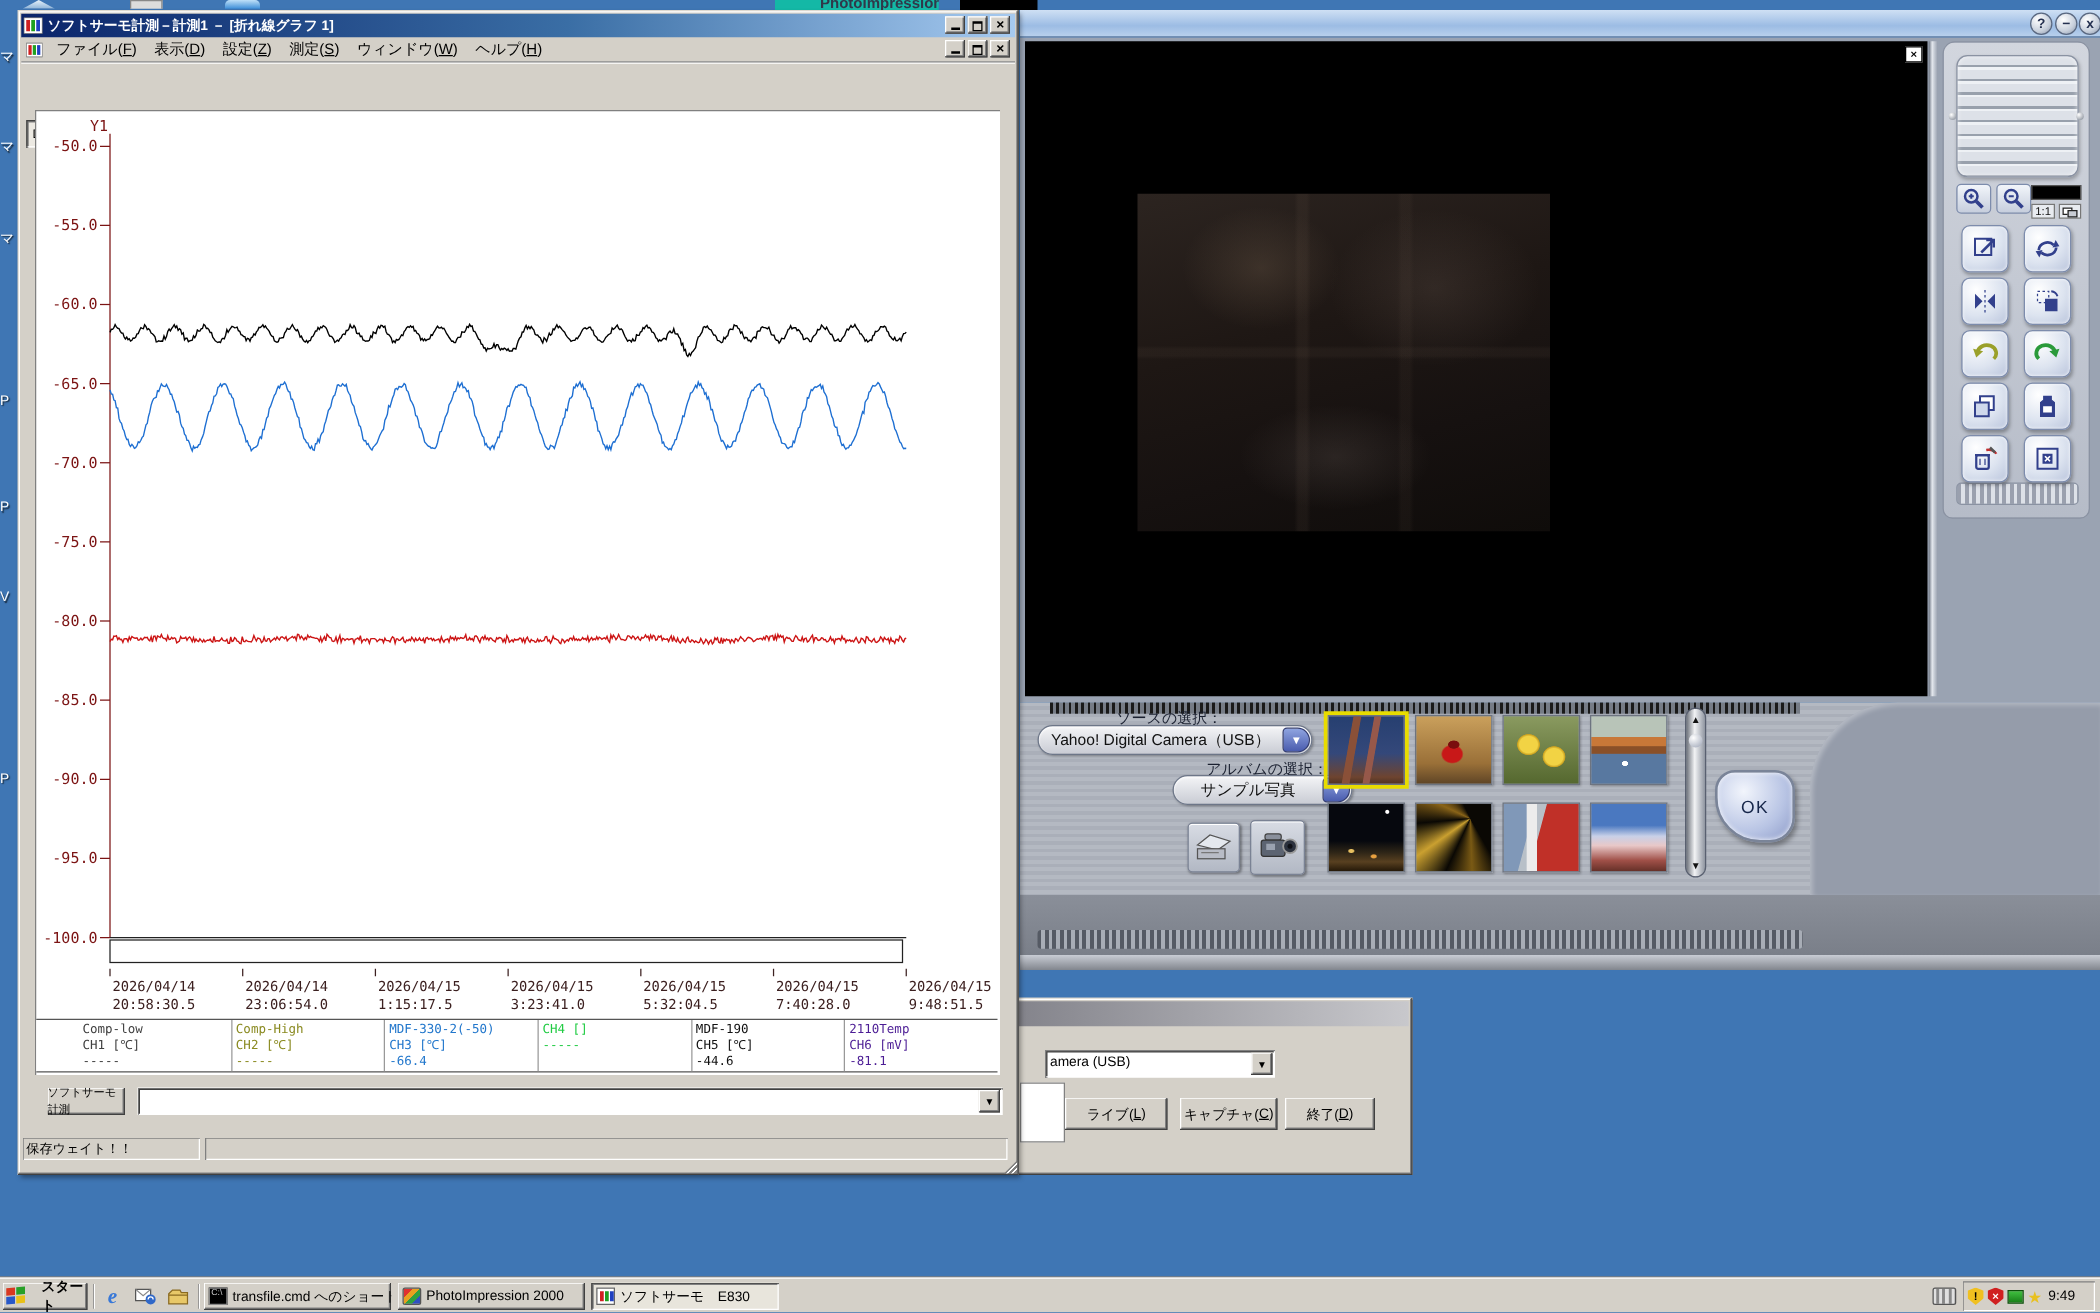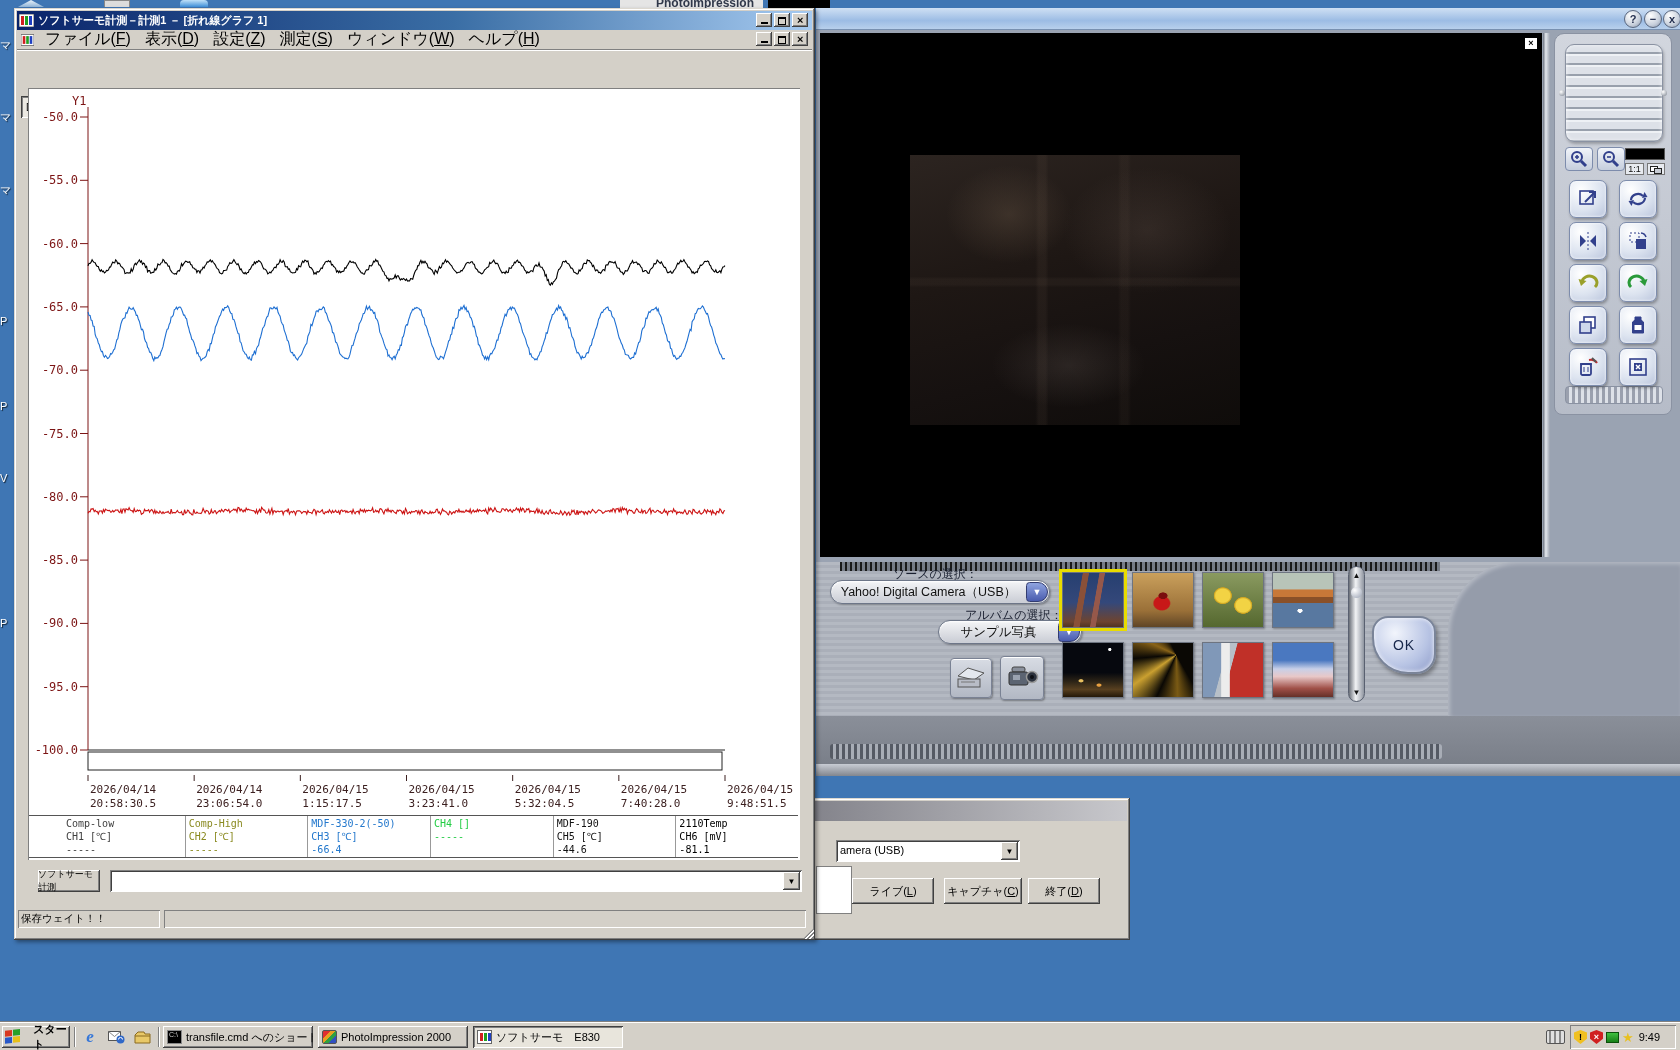--- a/index.html
+++ b/index.html
@@ -22,21 +22,21 @@
   
   #thermo-win{left:14px;top:8px;width:801px;height:932px;background:#d4d0c8;box-shadow:inset -1px -1px 0 #404040,inset 1px 1px 0 #dcd8d0,inset -2px -2px 0 #808080,inset 2px 2px 0 #fff,2px 2px 4px rgba(0,0,0,.4);z-index:30;}
   #tw-titlebar{left:3px;top:3px;width:795px;height:19px;background:linear-gradient(90deg,#0a246a,#3a6ea5 55%,#a6caf0);display:flex;align-items:center;padding:0 2px;}
   #tw-title{color:#fff;font-size:11px;font-weight:bold;margin-left:4px;white-space:nowrap;overflow:hidden;}
   .wbtn{width:16px;height:14px;background:#d4d0c8;box-shadow:inset -1px -1px 0 #404040,inset 1px 1px 0 #fff,inset -2px -2px 0 #808080;display:flex;align-items:flex-end;justify-content:center;}
   .wbtn .g-min{width:7px;height:2px;background:#000;margin-bottom:3px;}
   .wbtn .g-max{width:8px;height:8px;border:1px solid #000;border-top:2px solid #000;margin-bottom:2px;}
   .wbtn .g-close{font-size:11px;line-height:13px;font-weight:bold;color:#000;margin-bottom:0;}
   .btn-row{position:absolute;right:4px;top:2px;display:flex;gap:2px;}
   #tw-menubar{left:3px;top:22px;width:795px;height:19px;background:#d4d0c8;display:flex;align-items:center;}
-  .menu-item{font-size:16px;color:#000;padding:2px 7px;}
+  .menu-item{font-size:12px;color:#000;padding:2px 7px;}
   .menu-item u{text-decoration:underline;}
   #tw-toolbar{left:3px;top:41px;width:795px;height:37px;background:#d4d0c8;box-shadow:inset 0 1px 0 #808080,inset 0 2px 0 #fff;}
   .tb-btn{position:absolute;top:47px;width:23px;height:22px;font-size:10px;display:flex;align-items:center;justify-content:center;color:#000;}
   .tb-nav{position:absolute;top:45px;width:27px;height:26px;display:flex;flex-direction:column;align-items:center;justify-content:center;color:#000;font-size:13px;line-height:12px;font-weight:bold;}
   .tb-nav .row{letter-spacing:-2px;white-space:nowrap;}
   .tb-nav .stk{display:block;font-size:9px;line-height:8px;}
 
   #tw-client{left:14px;top:80px;width:772px;height:772px;background:#fff;box-shadow:inset 1px 1px 0 #808080,inset -1px -1px 0 #fff;}
   #chart-svg{position:absolute;left:0;top:0;}
   #legend{position:absolute;left:1px;top:727px;width:769px;height:43px;display:flex;border-top:1px solid #555;border-bottom:1px solid #555;background:#fff;}
@@ -46,21 +46,21 @@
 
   #alarm-reset{left:24px;top:862px;width:62px;height:22px;font-size:9px;display:flex;align-items:center;justify-content:center;}
   #alarm-combo{left:96px;top:862px;width:692px;height:22px;}
   #alarm-combo .val{position:absolute;left:4px;top:4px;font-size:11px;color:#000;}
   .combo-arrow{position:absolute;right:2px;top:2px;width:17px;height:18px;background:#d4d0c8;box-shadow:inset -1px -1px 0 #404040,inset 1px 1px 0 #fff,inset -2px -2px 0 #808080;font-size:8px;display:flex;align-items:center;justify-content:center;color:#000;}
   #status1{left:4px;top:902px;width:142px;height:18px;font-size:10.5px;display:flex;align-items:center;padding-left:3px;color:#000;}
   #status2{left:150px;top:902px;width:642px;height:18px;}
   #tw-grip{left:789px;top:920px;width:11px;height:11px;background:repeating-linear-gradient(135deg,#fff 0 1px,#808080 1px 3px);clip-path:polygon(100% 0,100% 100%,0 100%);}
 
   
-  #pi-titlefrag{left:620px;top:0;width:143px;height:8px;background:#e5e5e5;overflow:hidden;}
+  #pi-titlefrag{left:620px;top:0;width:131px;height:8px;background:#14b8a6;overflow:hidden;}
   #pi-titlefrag span{position:relative;top:-7px;font-size:12px;font-weight:bold;color:#30384a;left:36px;}
   #pi-blackbar{left:768px;top:0;width:62px;height:8px;background:#000;}
   #pi-topstrip{left:816px;top:8px;width:864px;height:22px;background:linear-gradient(180deg,#cfe0f4,#9cbce4 60%,#b8d0ec);border-bottom:1px solid #7890b0;z-index:5;}
   .pi-round{position:absolute;top:1px;width:18px;height:18px;border-radius:50%;background:radial-gradient(circle at 35% 30%,#ffffff,#c8d0dc 60%,#8894a8);border:1px solid #5a6880;color:#243050;font-size:11px;font-weight:bold;display:flex;align-items:center;justify-content:center;}
   #pi-body{left:816px;top:30px;width:864px;height:532px;background:#9aa3b2;z-index:4;}
   #pi-viewer{left:820px;top:33px;width:722px;height:524px;background:#000;z-index:5;}
   #pi-photo{left:910px;top:155px;width:330px;height:270px;z-index:6;background:
     radial-gradient(90px 70px at 30% 22%,rgba(150,125,100,.22),transparent 70%),
     radial-gradient(120px 90px at 72% 28%,rgba(140,120,110,.18),transparent 70%),
     radial-gradient(110px 60px at 48% 78%,rgba(165,150,140,.15),transparent 70%),
@@ -517,21 +517,21 @@
         <div class="lg-col" style="color: rgb(34, 204, 68);">
           <div class="lg-line"></div>
           <div class="lg-line">CH4 []</div>
           <div class="lg-line">-----</div>
         </div>
         <div class="lg-col" style="color: rgb(17, 17, 17);">
           <div class="lg-line">MDF-190</div>
           <div class="lg-line">CH5 [℃]</div>
           <div class="lg-line">-44.6</div>
         </div>
-        <div class="lg-col" style="color: #000000;">
+        <div class="lg-col" style="color: #4c1d95;">
           <div class="lg-line">2110Temp</div>
           <div class="lg-line">CH6 [mV]</div>
           <div class="lg-line">-81.1</div>
         </div>
       </div>
   </div>
   <div id="alarm-reset" class="abs raised">ソフトサーモ計測</div>
   <div id="alarm-combo" class="abs sunken">
     <span class="val"></span>
     <span class="combo-arrow">▼</span>

